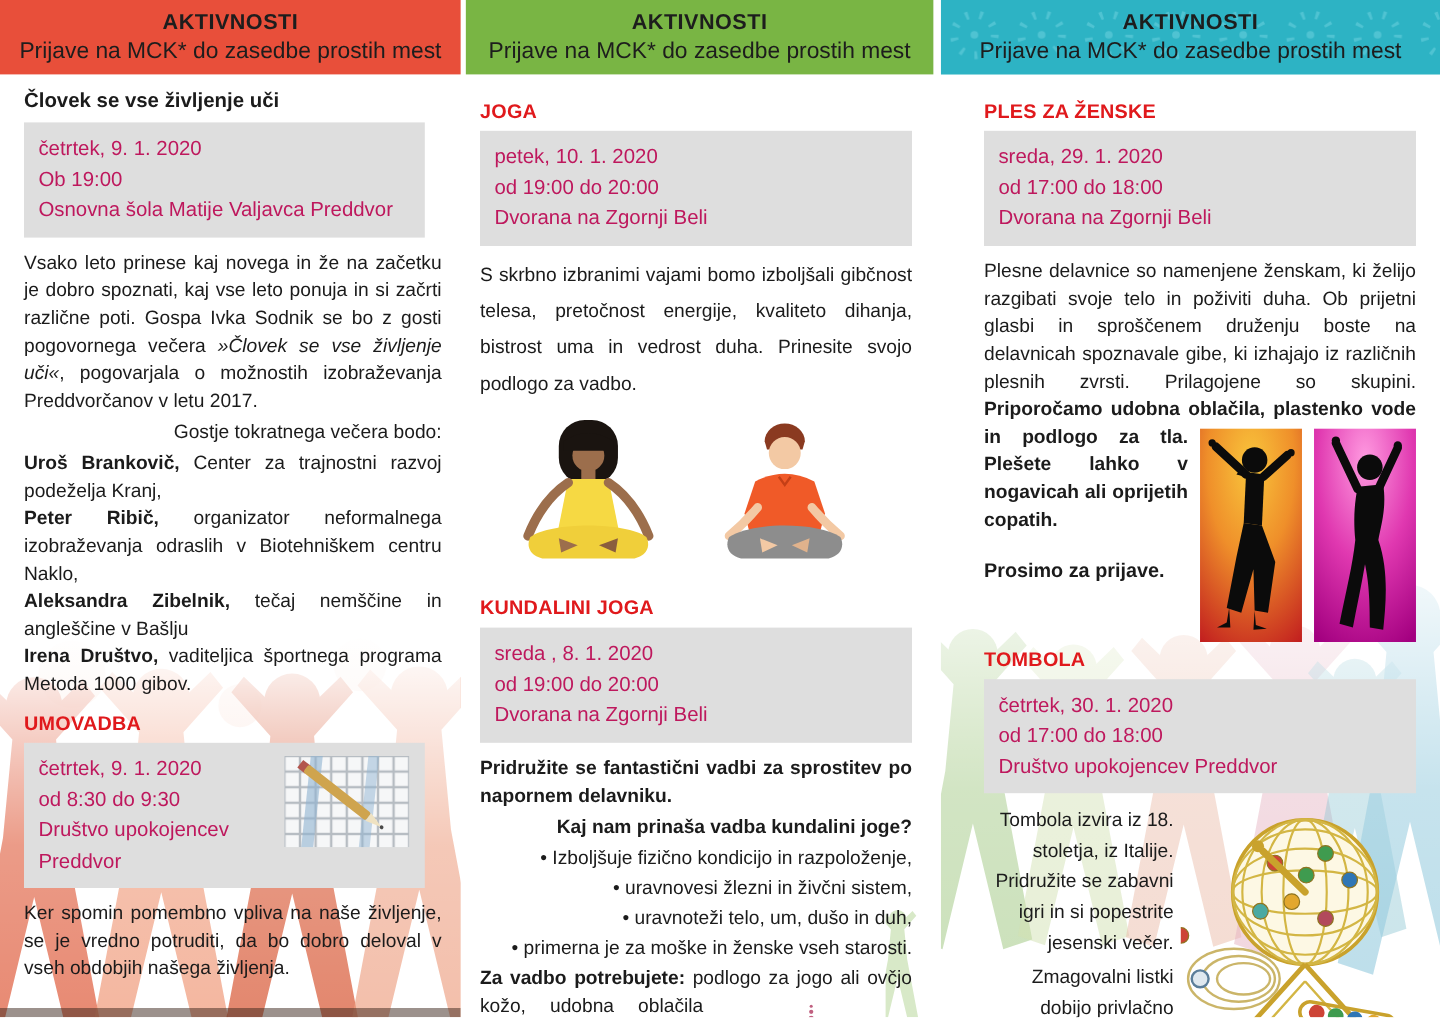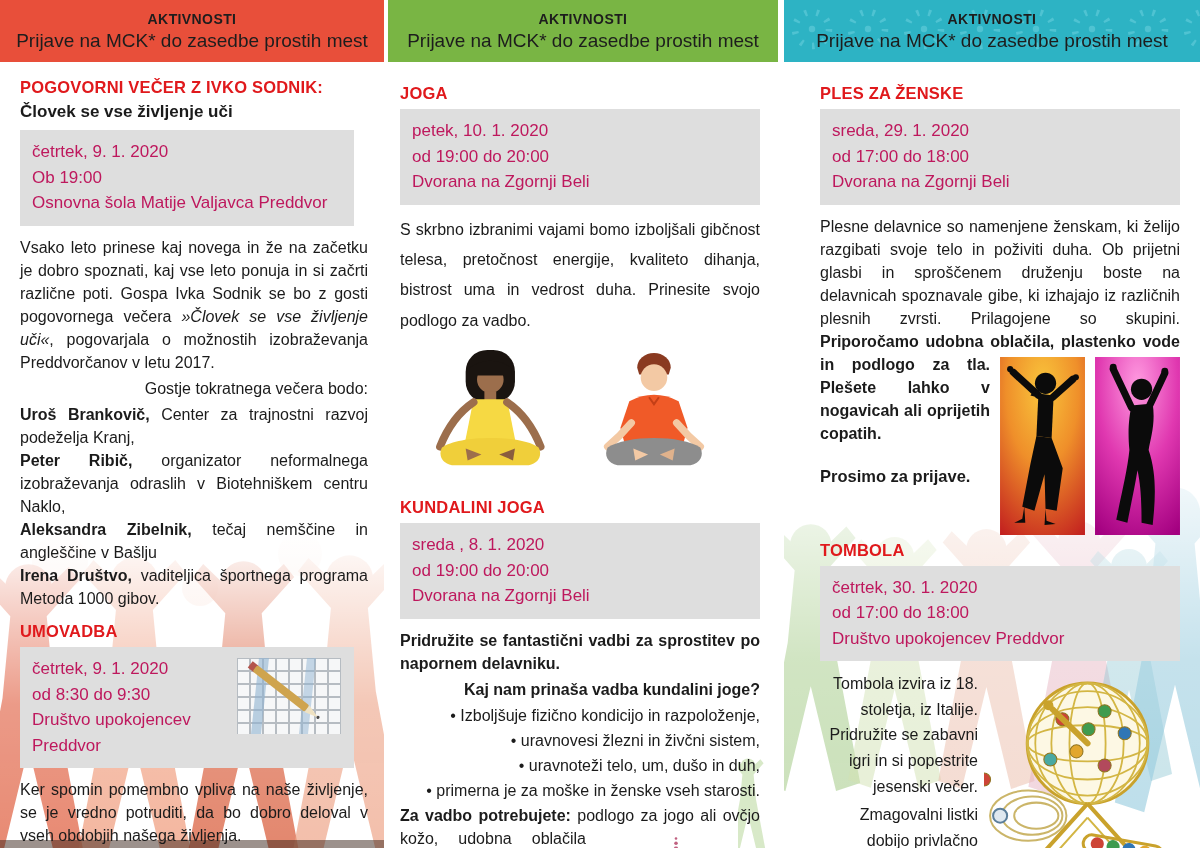--- a/index.html
+++ b/index.html
@@ -10,21 +10,21 @@
   .p2{width:390px;margin-right:6px;}
   .p3{width:416px;}
 
   
   .bar{height:62px;position:relative;display:flex;flex-direction:column;
        align-items:center;justify-content:center;color:#1d1d1d;z-index:3;}
   .bar-red{background:#e84f3a;}
   .bar-green{background:#79b544;}
   .bar-teal{background:#2db3c4;}
   .bar-bg{position:absolute;left:0;top:0;z-index:0;}
-  .bar-title{font-weight:bold;font-size:14px;letter-spacing:.4px;position:relative;z-index:1;}
+  .bar-title{font-weight:bold;font-size:18px;letter-spacing:.4px;position:relative;z-index:1;}
   .bar-sub{font-size:19px;margin-top:3px;position:relative;z-index:1;}
 
   .content{position:relative;z-index:2;padding:12px 16px 0 20px;}
   .p2 .content{padding:14px 18px 0 12px;}
   .p3 .content{padding:14px 20px 0 36px;}
 
   .sec-head{color:#e0191c;font-weight:bold;font-size:16.5px;margin:8px 0 5px;letter-spacing:.2px;}
   .sub-head{font-weight:bold;font-size:17px;margin:0 0 8px;}
 
   .info-box{background:#dedede;padding:9px 12px 10px;font-size:17px;line-height:1.5;
@@ -99,21 +99,20 @@
       <use href="#fig" transform="translate(185,32) scale(1.3)" fill="#d95f3d" opacity=".75"></use>
       <use href="#fig" transform="translate(290,26) scale(1.32)" fill="#eda083" opacity=".68"></use>
       <rect width="384" height="320" fill="url(#fadeTop)"></rect>
       <rect y="312" width="384" height="8" fill="#3a241a" opacity=".5"></rect>
     </svg>
     <header class="bar bar-red">
       <span class="bar-title">AKTIVNOSTI</span>
       <span class="bar-sub">Prijave na MCK* do zasedbe prostih mest</span>
     </header>
     <div class="content">
-      <div class="sec-head" style="margin-top:4px">POGOVORNI VEČER Z IVKO SODNIK:</div>
       <div class="sub-head">Človek se vse življenje  uči</div>
       <div class="info-box">
         <div>četrtek, 9. 1. 2020</div>
         <div>Ob 19:00</div>
         <div>Osnovna šola Matije Valjavca Preddvor</div>
       </div>
       <p class="body"><span>Vsako leto prinese kaj novega in že na začetku je dobro spoznati, kaj vse leto ponuja in si začrti različne poti. Gospa Ivka Sodnik se bo z gosti pogovornega večera </span><span class="italic">»Človek se vse življenje uči«</span><span>, pogovarjala o možnostih izobraževanja Preddvorčanov v letu 2017.</span></p>
       <p class="body nj">Gostje tokratnega večera bodo:</p>
       <p class="guest-line"><span class="bold">Uroš Brankovič,</span><span> Center za trajnostni razvoj podeželja Kranj,</span></p>
       <p class="guest-line"><span class="bold">Peter Ribič,</span><span> organizator neformalnega izobraževanja odraslih v Biotehniškem centru Naklo,</span></p>

